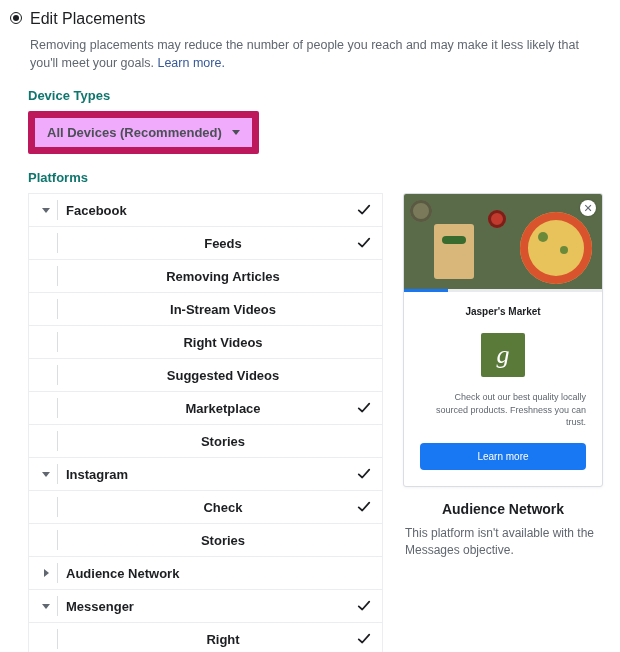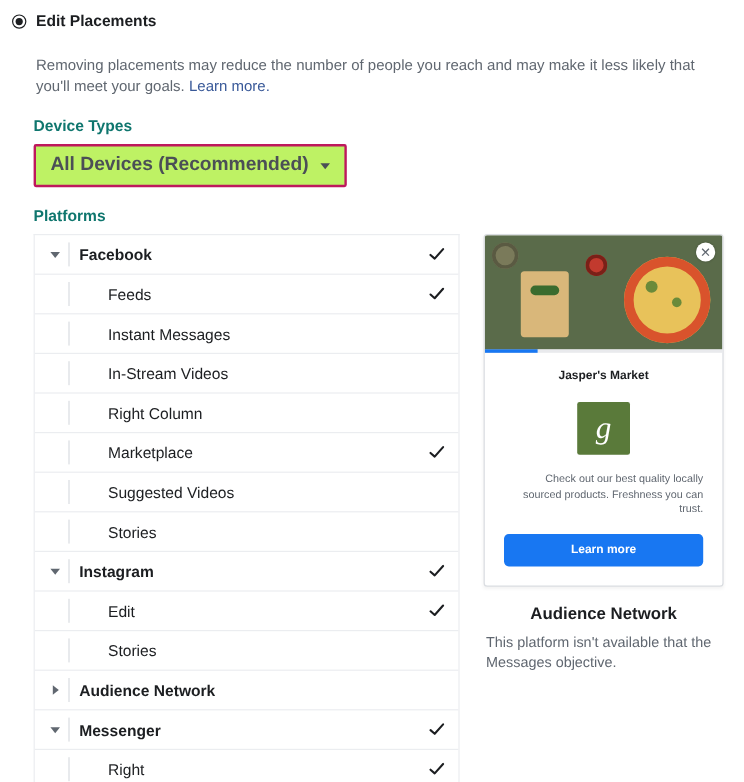--- a/index.html
+++ b/index.html
@@ -13,29 +13,29 @@
   }
   .wrap { padding: 10px 14px 0 10px; }
   .radio-row { display: flex; align-items: flex-start; gap: 8px; }
   .radio {
     width: 12px; height: 12px; border-radius: 50%;
     border: 1px solid #1c1e21; position: relative; margin-top: 2px; flex: 0 0 auto;
   }
   .radio::after {
     content:""; position:absolute; inset:2px; border-radius:50%; background:#1c1e21;
   }
-  .head-title { font-weight: 700; font-size: 13px; }
-  .desc { color:#606770; font-size: 12.5px; line-height: 1.45; margin-top: 20px; max-width: 560px;}
+  .head-title { font-weight: 400; font-size: 16px; }
+  .desc { color:#606770; font-size: 12.5px; line-height: 1.45; margin-top: 8px; max-width: 560px;}
   .desc a { color:#385898; text-decoration:none; cursor:pointer; }
   .section-label { font-weight:700; font-size:13px; color:#0f766e; margin: 16px 0 8px 18px;}
   .dropdown {
     display:inline-flex; align-items:center; gap:10px;
-    border:2px solid #be185d; background:#bef264;
+    border:7px solid #be185d; background:#f0abfc;
     padding: 7px 12px; border-radius:2px; margin-left:18px; cursor:pointer;
-    font-weight:600; font-size:16px; color:#4b4f56;
+    font-weight:600; font-size:13px; color:#4b4f56;
   }
   .caret-down {
     width:0;height:0;border-left:4px solid transparent;border-right:4px solid transparent;
     border-top:5px solid #4b4f56;
   }
   .columns { display:flex; gap:20px; margin-left:18px; margin-top:6px; align-items:flex-start;}
   .tree {
     width: 355px; border:1px solid #ebedf0; border-bottom:none;
   }
   .tree-row {
@@ -47,21 +47,21 @@
   .tri-down {
     width:0;height:0;border-left:4px solid transparent;border-right:4px solid transparent;
     border-top:5px solid #606770;
   }
   .tri-right {
     width:0;height:0;border-top:4px solid transparent;border-bottom:4px solid transparent;
     border-left:5px solid #606770;
   }
   .vline { width:1px; background:#dadde1; align-self:stretch; margin:6px 2px; }
   .tree-row .label { flex:1; padding-left:6px; font-size:13px; color:#1c1e21;}
-  .tree-row.child .label { padding-left: 30px; font-weight:400;}
+  .tree-row.child .label { padding-left: 30px; font-weight:700;text-align:center;}
   .check { width:16px; display:flex; justify-content:center;}
   .check svg { width:14px; height:14px; }
   .preview { width:200px; font-size:12px;}
   .card {
     border:1px solid #dadde1; border-radius:3px; overflow:hidden;
     box-shadow:0 1px 3px rgba(0,0,0,0.05); background:#fff; position:relative;
   }
   .hero {
     height:95px; background:#5a6b4a; position:relative; overflow:hidden;
   }
@@ -98,21 +98,21 @@
   .card-body{padding:14px 16px 16px;text-align:center;}
   .brand{font-size:10px;font-weight:600;color:#1c1e21;margin-bottom:16px;}
   .logo{
     width:44px;height:44px;margin:0 auto 14px;background:#5a7a3a;border-radius:2px;
     display:flex;align-items:center;justify-content:center;color:#fff;
     font-family:cursive;font-size:26px;font-style:italic;
   }
   .card-text{font-size:9px;color:#606770;text-align:right;line-height:1.4;margin-bottom:14px;}
   .cta{
     background:#1877f2;color:#fff;text-align:center;border-radius:4px;
-    padding:8px 0;font-size:10px;font-weight:700;cursor:pointer;
+    padding:8px 0;font-size:10px;font-weight:400;cursor:pointer;
   }
   .preview-title{font-weight:700;font-size:14px;text-align:center;margin:14px 0 8px;}
   .preview-desc{font-size:12px;color:#606770;text-align:left;line-height:1.4;padding:0 2px;}
 </style>
 </head>
 <body>
 
 <div class="wrap">
   <div class="radio-row">
     <div class="radio"></div>
@@ -152,73 +152,73 @@
           <span class="label">Feeds</span>
           <span class="check">
             <svg viewBox="0 0 16 16">
               <path d="M2 8.5 L6 12 L14 3" stroke="#1c1e21" stroke-width="2" fill="none" stroke-linecap="round" stroke-linejoin="round"></path>
             </svg>
           </span>
         </div>
         <div class="tree-row child">
           <span class="arrow-cell"></span>
           <span class="vline"></span>
-          <span class="label">Instant Messages</span>
+          <span class="label">Removing Articles</span>
           <span class="check"></span>
         </div>
         <div class="tree-row child">
           <span class="arrow-cell"></span>
           <span class="vline"></span>
           <span class="label">In-Stream Videos</span>
           <span class="check"></span>
         </div>
         <div class="tree-row child">
           <span class="arrow-cell"></span>
           <span class="vline"></span>
-          <span class="label">Right Column</span>
+          <span class="label">Right Videos</span>
+          <span class="check"></span>
+        </div>
+        <div class="tree-row child">
+          <span class="arrow-cell"></span>
+          <span class="vline"></span>
+          <span class="label">Suggested Videos</span>
           <span class="check"></span>
         </div>
         <div class="tree-row child">
           <span class="arrow-cell"></span>
           <span class="vline"></span>
           <span class="label">Marketplace</span>
           <span class="check">
             <svg viewBox="0 0 16 16">
               <path d="M2 8.5 L6 12 L14 3" stroke="#1c1e21" stroke-width="2" fill="none" stroke-linecap="round" stroke-linejoin="round"></path>
             </svg>
           </span>
         </div>
         <div class="tree-row child">
           <span class="arrow-cell"></span>
           <span class="vline"></span>
-          <span class="label">Suggested Videos</span>
-          <span class="check"></span>
-        </div>
-        <div class="tree-row child">
-          <span class="arrow-cell"></span>
-          <span class="vline"></span>
           <span class="label">Stories</span>
           <span class="check"></span>
         </div>
         <div class="tree-row header">
           <span class="arrow-cell">
             <span class="tri-down"></span>
           </span>
           <span class="vline"></span>
           <span class="label">Instagram</span>
           <span class="check">
             <svg viewBox="0 0 16 16">
               <path d="M2 8.5 L6 12 L14 3" stroke="#1c1e21" stroke-width="2" fill="none" stroke-linecap="round" stroke-linejoin="round"></path>
             </svg>
           </span>
         </div>
         <div class="tree-row child">
           <span class="arrow-cell"></span>
           <span class="vline"></span>
-          <span class="label">Edit</span>
+          <span class="label">Check</span>
           <span class="check">
             <svg viewBox="0 0 16 16">
               <path d="M2 8.5 L6 12 L14 3" stroke="#1c1e21" stroke-width="2" fill="none" stroke-linecap="round" stroke-linejoin="round"></path>
             </svg>
           </span>
         </div>
         <div class="tree-row child">
           <span class="arrow-cell"></span>
           <span class="vline"></span>
           <span class="label">Stories</span>
@@ -276,16 +276,16 @@
             <div class="progress-fill"></div>
           </div>
         <div class="card-body">
           <div class="brand">Jasper's Market</div>
           <div class="logo">g</div>
           <div class="card-text">Check out our best quality locally sourced products. Freshness you can trust.</div>
           <div class="cta">Learn more</div>
         </div>
       </div>
       <div class="preview-title">Audience Network</div>
-      <div class="preview-desc">This platform isn't available that the Messages objective.</div>
+      <div class="preview-desc">This platform isn't available with the Messages objective.</div>
     </div>
   </div>
 </div>
 
 </body></html>

